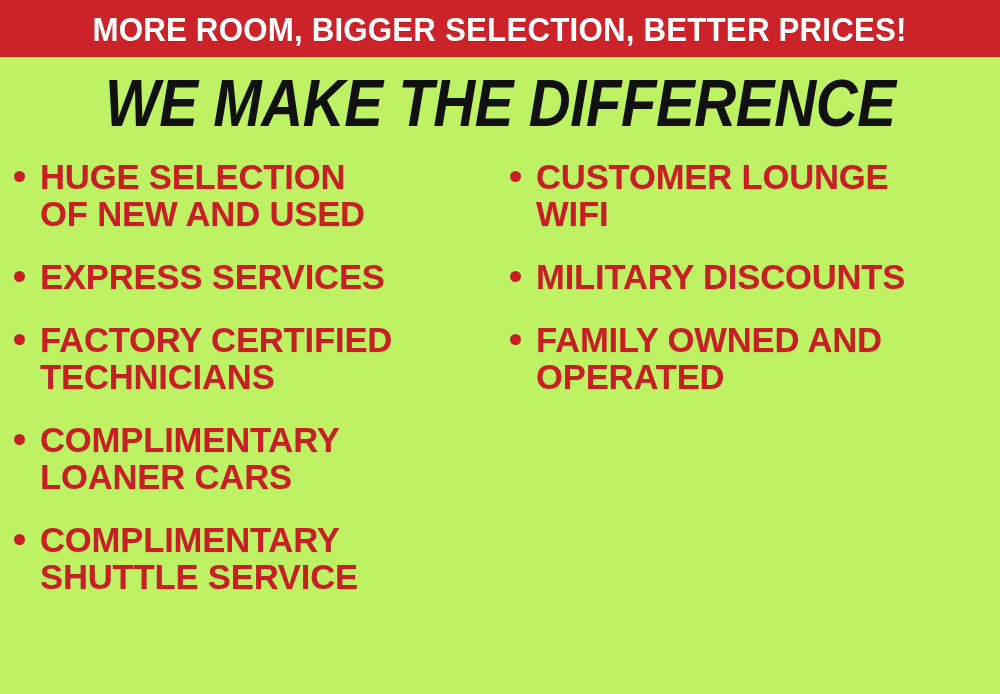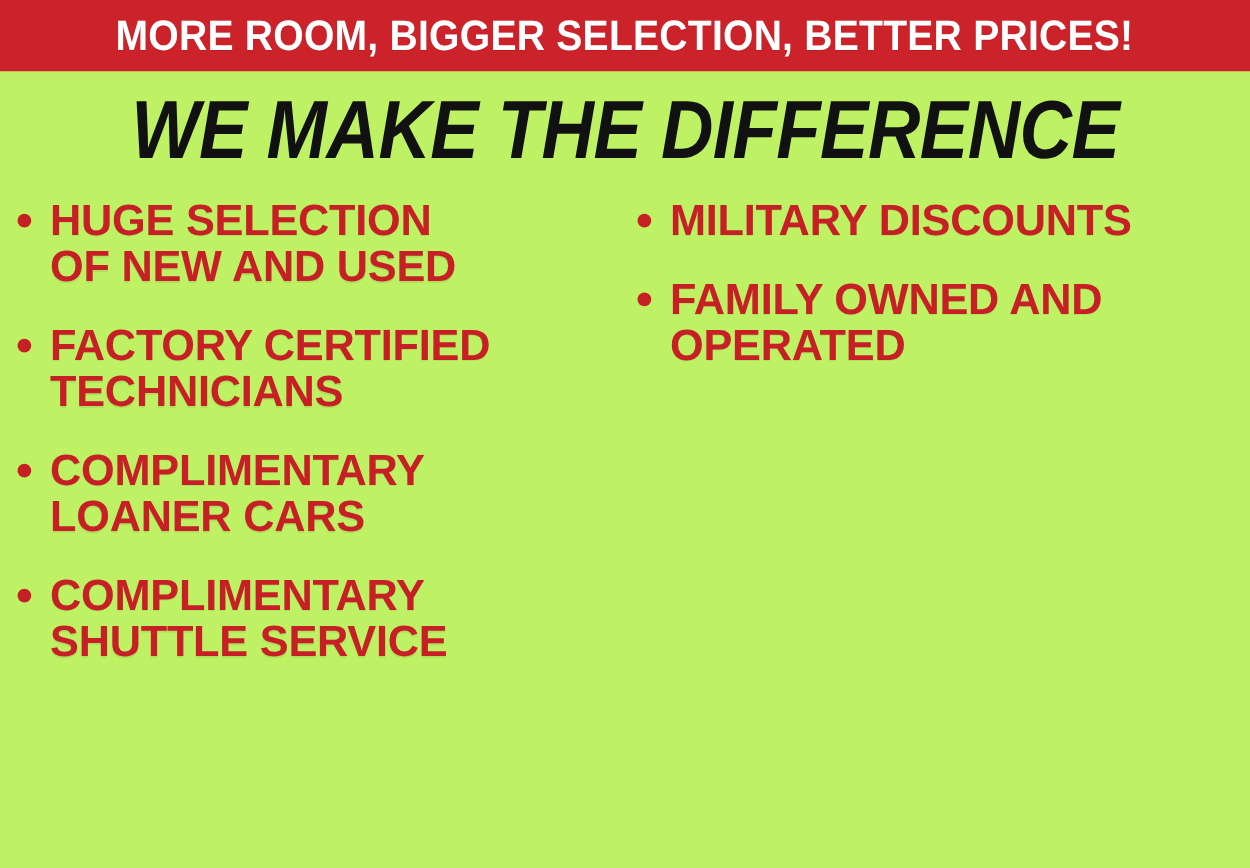--- a/index.html
+++ b/index.html
@@ -145,20 +145,26 @@
     <div class="column column-left">
 
       <div class="bullet-row">
         <span class="bullet-dot"></span>
         <span class="bullet-text">
           <span>HUGE SELECTION</span>
           <span class="line2">OF NEW AND USED</span>
         </span>
       </div>
 
+      <div class="bullet-row">
+        <span class="bullet-dot"></span>
+        <span class="bullet-text">
+          <span>EXPRESS SERVICES</span>
+        </span>
+      </div>
 
       <div class="bullet-row">
         <span class="bullet-dot"></span>
         <span class="bullet-text">
           <span>FACTORY CERTIFIED</span>
           <span class="line2">TECHNICIANS</span>
         </span>
       </div>
 
       <div class="bullet-row">
@@ -176,20 +182,27 @@
           <span class="line2">SHUTTLE SERVICE</span>
         </span>
       </div>
 
     </div>
 
     <div class="column column-right">
 
 
 
+      <div class="bullet-row">
+        <span class="bullet-dot"></span>
+        <span class="bullet-text">
+          <span>CUSTOMER LOUNGE</span>
+          <span class="line2">WIFI</span>
+        </span>
+      </div>
 
       <div class="bullet-row">
         <span class="bullet-dot"></span>
         <span class="bullet-text">
           <span>MILITARY DISCOUNTS</span>
         </span>
       </div>
 
       <div class="bullet-row">
         <span class="bullet-dot"></span>

